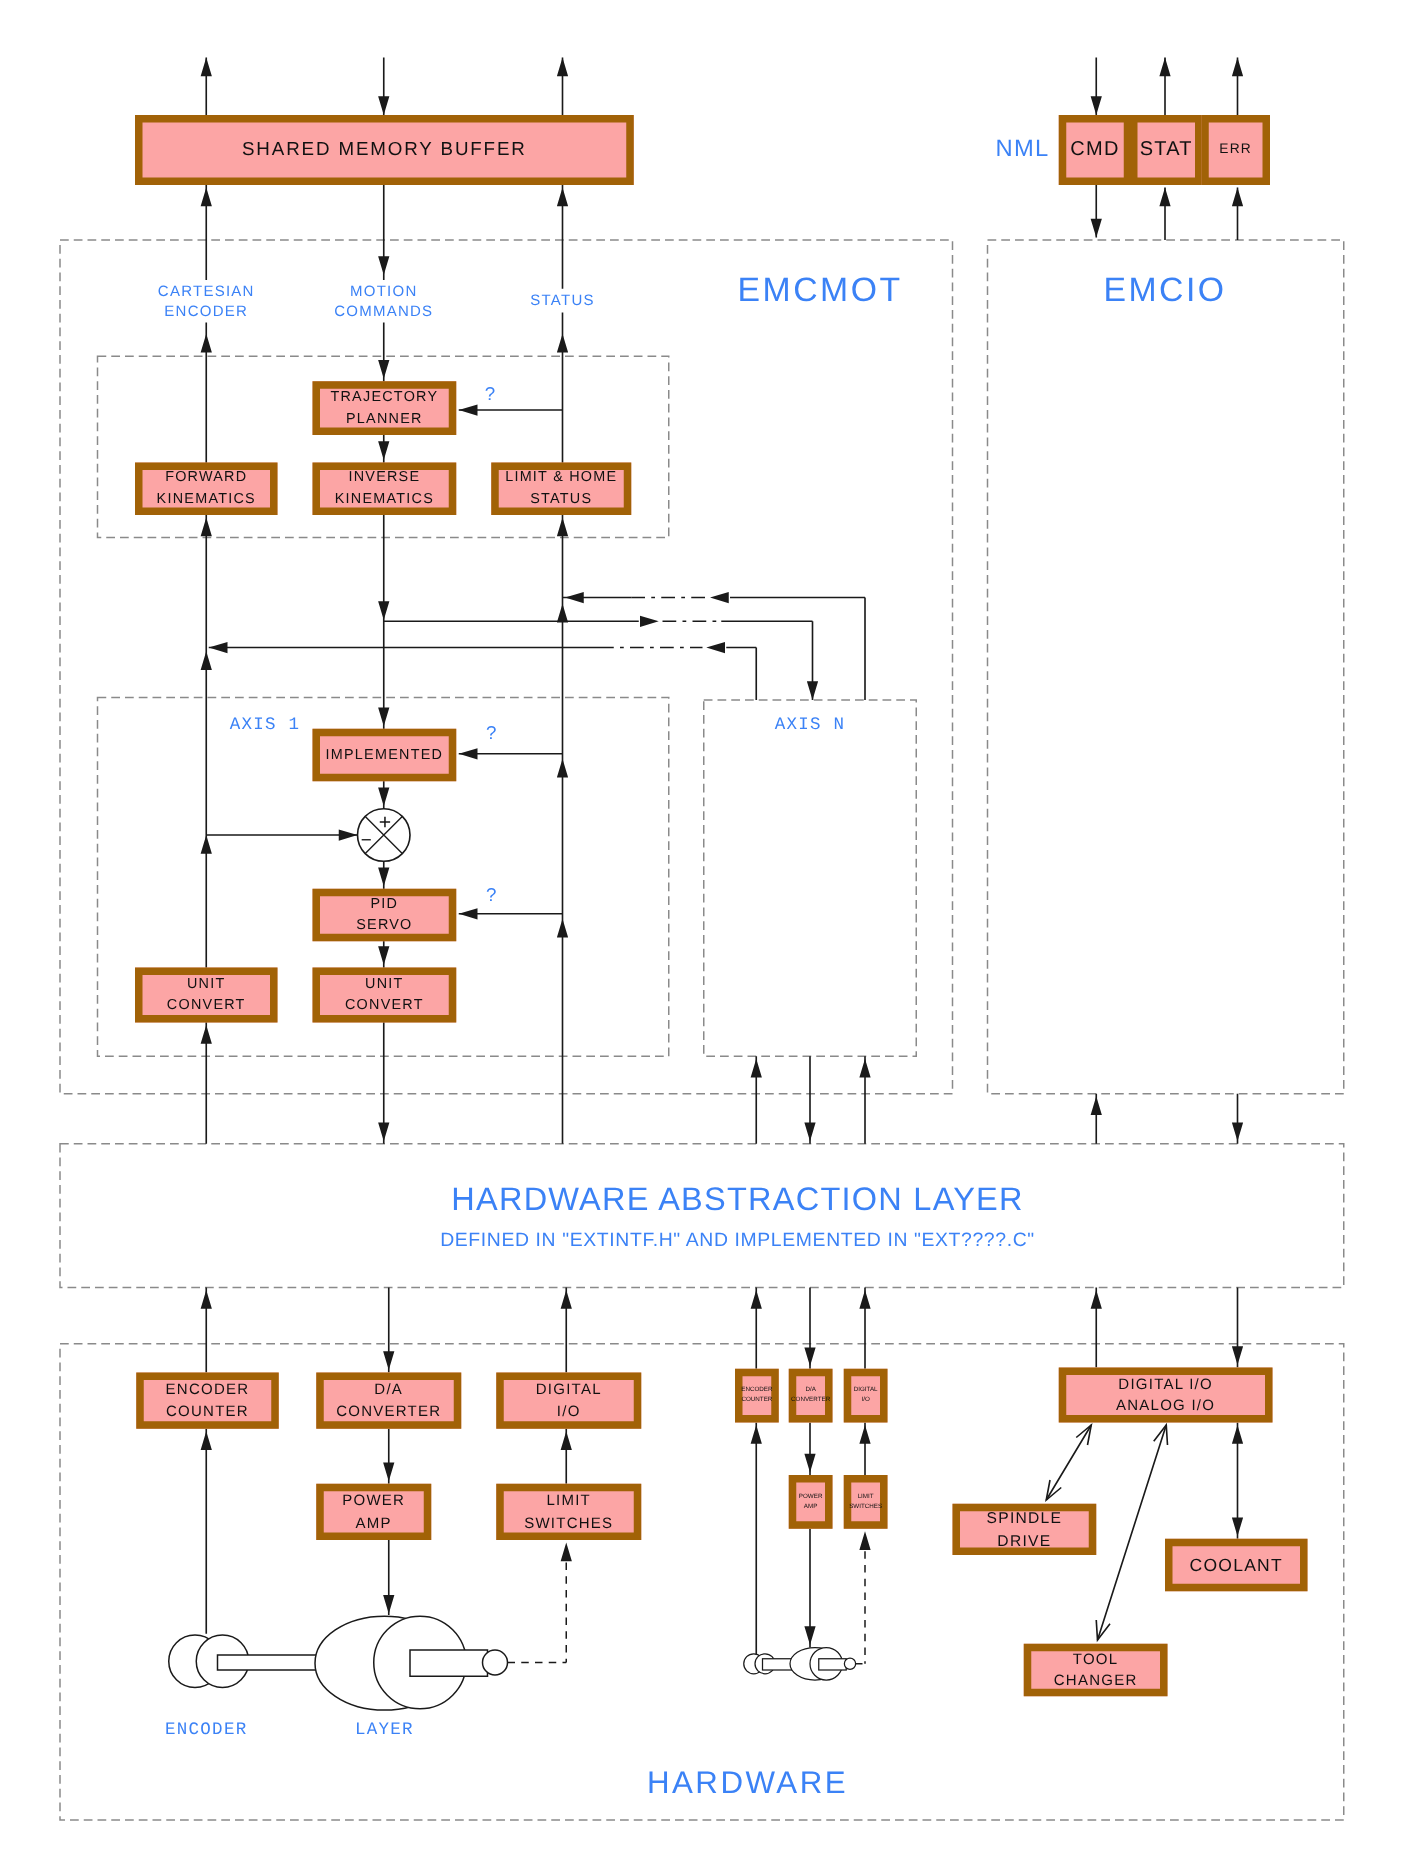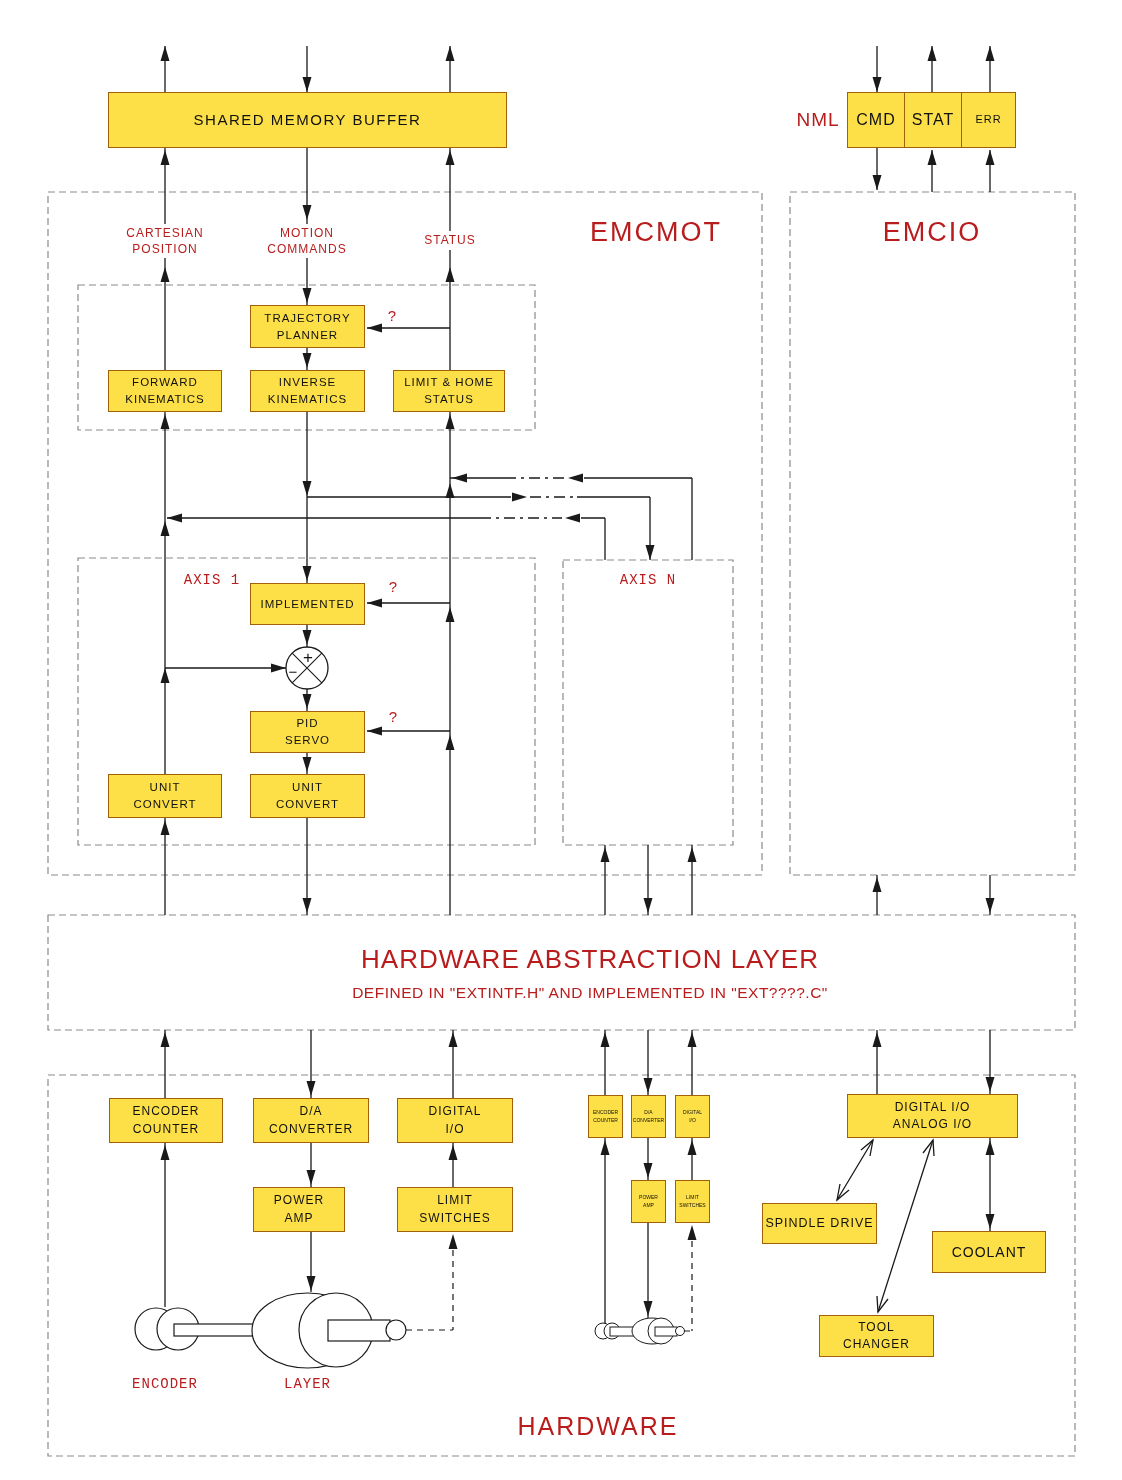--- a/index.html
+++ b/index.html
@@ -2,27 +2,27 @@
 <html><head>
 <meta charset="utf-8">
 <style>
   html,body{margin:0;padding:0;background:#fff;}
   .stage{
     position:relative;width:1122px;height:1480px;background:#fff;
     font-family:"Liberation Sans","DejaVu Sans",sans-serif;color:#111;overflow:hidden;
   }
   .stage svg{position:absolute;left:0;top:0;}
   .box{
-    position:absolute;box-sizing:border-box;border:1px solid #a16207;background:#fde047;
+    position:absolute;box-sizing:border-box;border:6px solid #a16207;background:#fca5a5;
     display:flex;align-items:center;justify-content:center;text-align:center;
     white-space:pre-line;font-size:11.5px;letter-spacing:1px;line-height:1.45;color:#111;
   }
   .lbl{
     position:absolute;box-sizing:border-box;display:flex;align-items:center;justify-content:center;
-    text-align:center;white-space:pre-line;font-size:12px;letter-spacing:1px;line-height:1.35;color:#b91c1c;
+    text-align:center;white-space:pre-line;font-size:12px;letter-spacing:1px;line-height:1.35;color:#3b82f6;
   }
   .onwire{background:#fff;}
   .big{font-size:27px;letter-spacing:2px;}
   .mid{font-size:14px;letter-spacing:1px;font-family:Liberation Mono, monospace;}
   .tiny{font-size:5px;letter-spacing:0;line-height:1.5;padding:1px;}
   .q{font-size:15px;letter-spacing:0;}
 </style>
 </head>
 <body>
 
@@ -143,21 +143,21 @@
 
   <div class="lbl" style="left:796px;top:108px;width:44px;height:24px;font-size:19px">NML</div>
   <div class="box" style="left:847px;top:92px;width:58px;height:56px;font-size:16px">CMD</div>
   <div class="box" style="left:904px;top:92px;width:58px;height:56px;font-size:16px">STAT</div>
   <div class="box" style="left:961px;top:92px;width:55px;height:56px;font-size:11px">ERR</div>
 
   <div class="lbl big" style="left:596px;top:216px;width:120px;height:32px">EMCMOT</div>
   <div class="lbl big" style="left:886px;top:216px;width:92px;height:32px">EMCIO</div>
 
   <div class="lbl onwire" style="left:118px;top:224px;width:94px;height:34px">CARTESIAN
-POSITION</div>
+ENCODER</div>
   <div class="lbl onwire" style="left:260px;top:224px;width:94px;height:34px">MOTION
 COMMANDS</div>
   <div class="lbl onwire" style="left:420px;top:231px;width:60px;height:19px">STATUS</div>
 
   <div class="box" style="left:250px;top:305px;width:115px;height:43px">TRAJECTORY
 PLANNER</div>
   <div class="lbl q" style="left:382px;top:305px;width:20px;height:22px">?</div>
   <div class="box" style="left:108px;top:370px;width:114px;height:42px">FORWARD
 KINEMATICS</div>
   <div class="box" style="left:250px;top:370px;width:115px;height:42px">INVERSE

